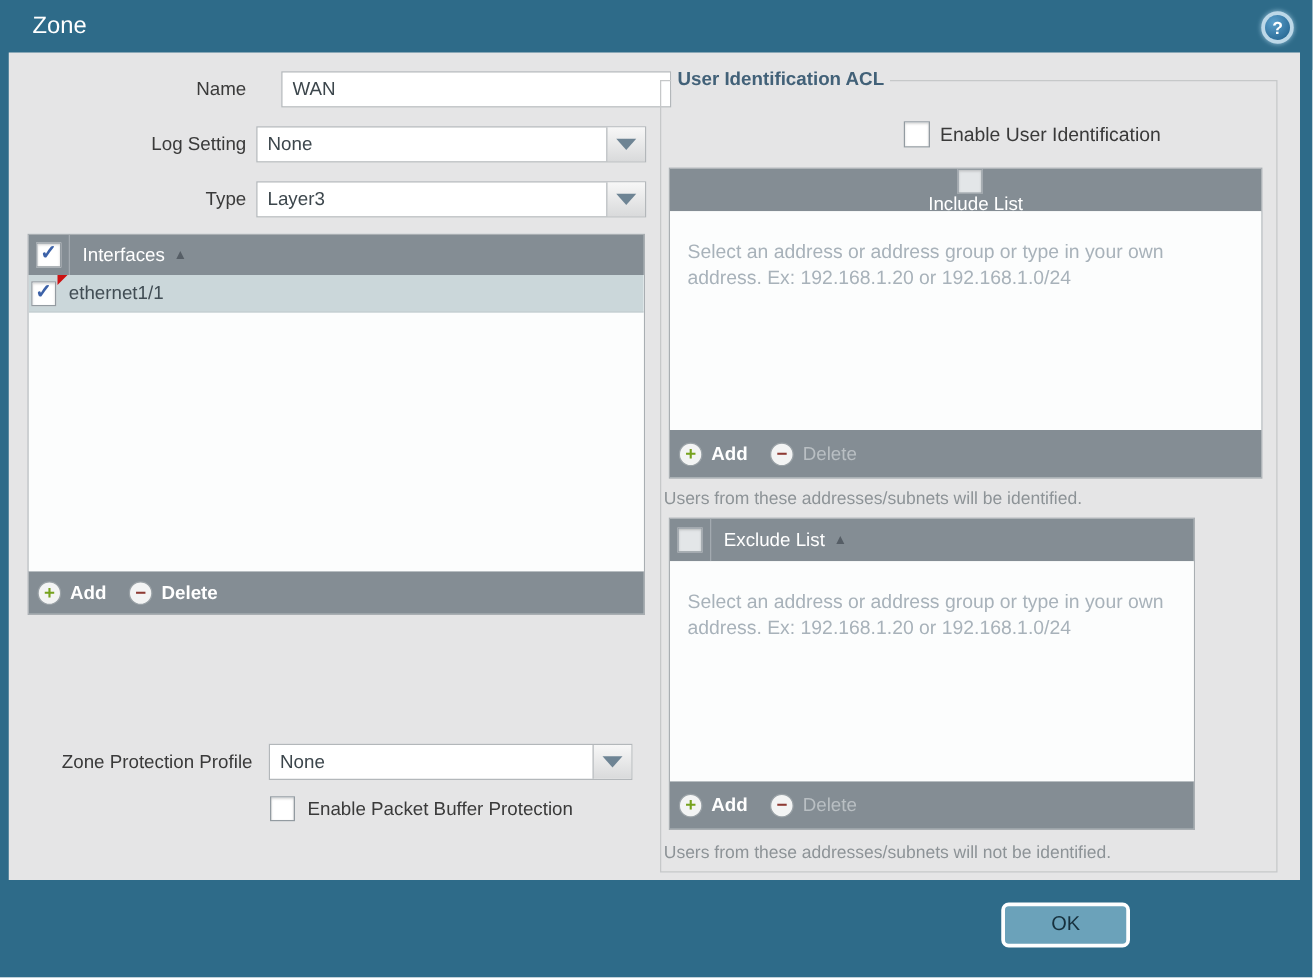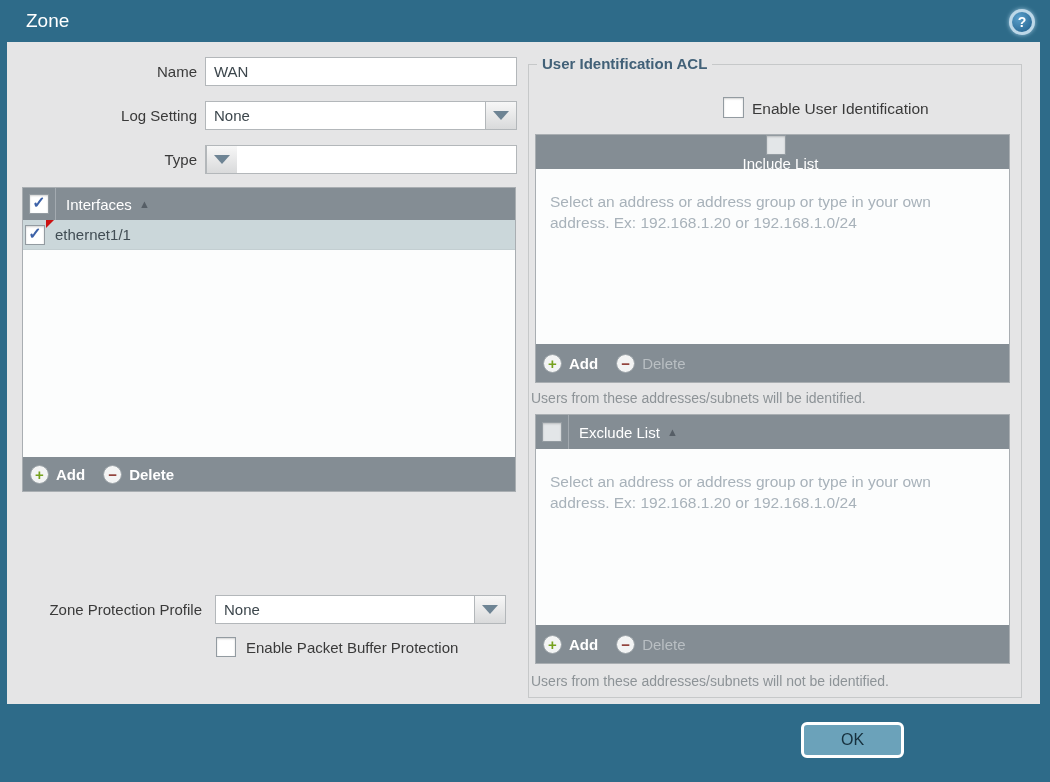--- a/index.html
+++ b/index.html
@@ -14,21 +14,21 @@
   .help { position:absolute; left:1009px; top:9px; width:26px; height:26px; border-radius:50%;
           background:#bdd8e8; box-shadow:0 0 4px #9cc4db; display:flex; align-items:center; justify-content:center; cursor:pointer; }
   .help-inner { width:20px; height:20px; border-radius:50%; background:radial-gradient(circle at 35% 30%, #5ba0cc, #1d5c88);
           color:#fff; font-weight:bold; font-size:14px; display:flex; align-items:center; justify-content:center; }
 
   .bg-body { position:absolute; left:7px; top:42px; width:1033px; height:662px; background:#E5E5E6; }
 
   .flabel { position:absolute; left:40px; width:157px; text-align:right; font-size:15px; color:#3a3a3a; }
 
   .txt { position:absolute; border:1px solid #b3b7ba; background:#fff; font-family:"Liberation Sans",sans-serif;
-         font-size:15px; color:#3c464c; padding:0 8px; }
+         font-size:15px; color:#3c464c; padding:0 8px;margin-left:20px; }
 
   .select { position:absolute; background:#fff; border:1px solid #b3b7ba; display:flex; }
   .select .val { flex:1; padding:5px 8px; font-size:15px; color:#3c464c; white-space:nowrap; overflow:hidden; }
   .dd-btn { width:31px; border-left:1px solid #b3b7ba; background:linear-gradient(#f7f7f7,#d9dadb);
             display:flex; align-items:center; justify-content:center; cursor:pointer; }
   .tri-down { width:0; height:0; border-left:8px solid transparent; border-right:8px solid transparent; border-top:9px solid #6e8494; }
 
   .cb { width:20px; height:20px; background:#fff; border:1px solid #939ba1; box-shadow:inset 0 1px 2px rgba(0,0,0,.18);
         display:inline-flex; align-items:center; justify-content:center; cursor:pointer; flex:none; }
   .cb .mark { color:#3d62a8; font-weight:bold; font-size:16px; line-height:1; transform:translateY(-1px); }
@@ -92,20 +92,21 @@
   <div class="flabel" style="top:107px;">Log Setting</div>
   <div class="select" style="left:205px; top:101px; width:312px; height:29px;">
     <div class="val">None</div>
     <div class="dd-btn">
       <div class="tri-down"></div>
     </div>
   </div>
 
   <div class="flabel" style="top:151px;">Type</div>
   <div class="select" style="left:205px; top:145px; width:312px; height:29px;">
+    <div class="val">Layer3</div>
     <div class="dd-btn">
       <div class="tri-down"></div>
     </div>
   </div>
 
   <div class="list-panel" style="left:22px; top:187px; width:494px; height:305px;">
     <div class="lp-header" style="height:32px;">
       <span class="cb">
           <span class="mark">✓</span>
         </span>
@@ -166,21 +167,21 @@
         <span class="act-label">Add</span>
       </span>
       <span class="act-group">
         <span class="icon-circle minus">−</span>
         <span class="act-label dim">Delete</span>
       </span>
     </div>
   </div>
   <div class="note" style="left:531px; top:390px;">Users from these addresses/subnets will be identified.</div>
 
-  <div class="list-panel" style="left:535px; top:414px; width:475px; height:250px;">
+  <div class="list-panel" style="left:535px; top:414px; width:421px; height:250px;">
     <div class="lp-header" style="height:34px;">
       <span class="cb dim"></span>
       <span class="vsep"></span>
       <span class="htext">Exclude List</span>
       <span class="sort">▲</span>
     </div>
     <div class="lp-body">
       <div class="placeholder">Select an address or address group or type in your own address. Ex: 192.168.1.20 or 192.168.1.0/24</div>
     </div>
     <div class="lp-footer" style="height:38px;">

